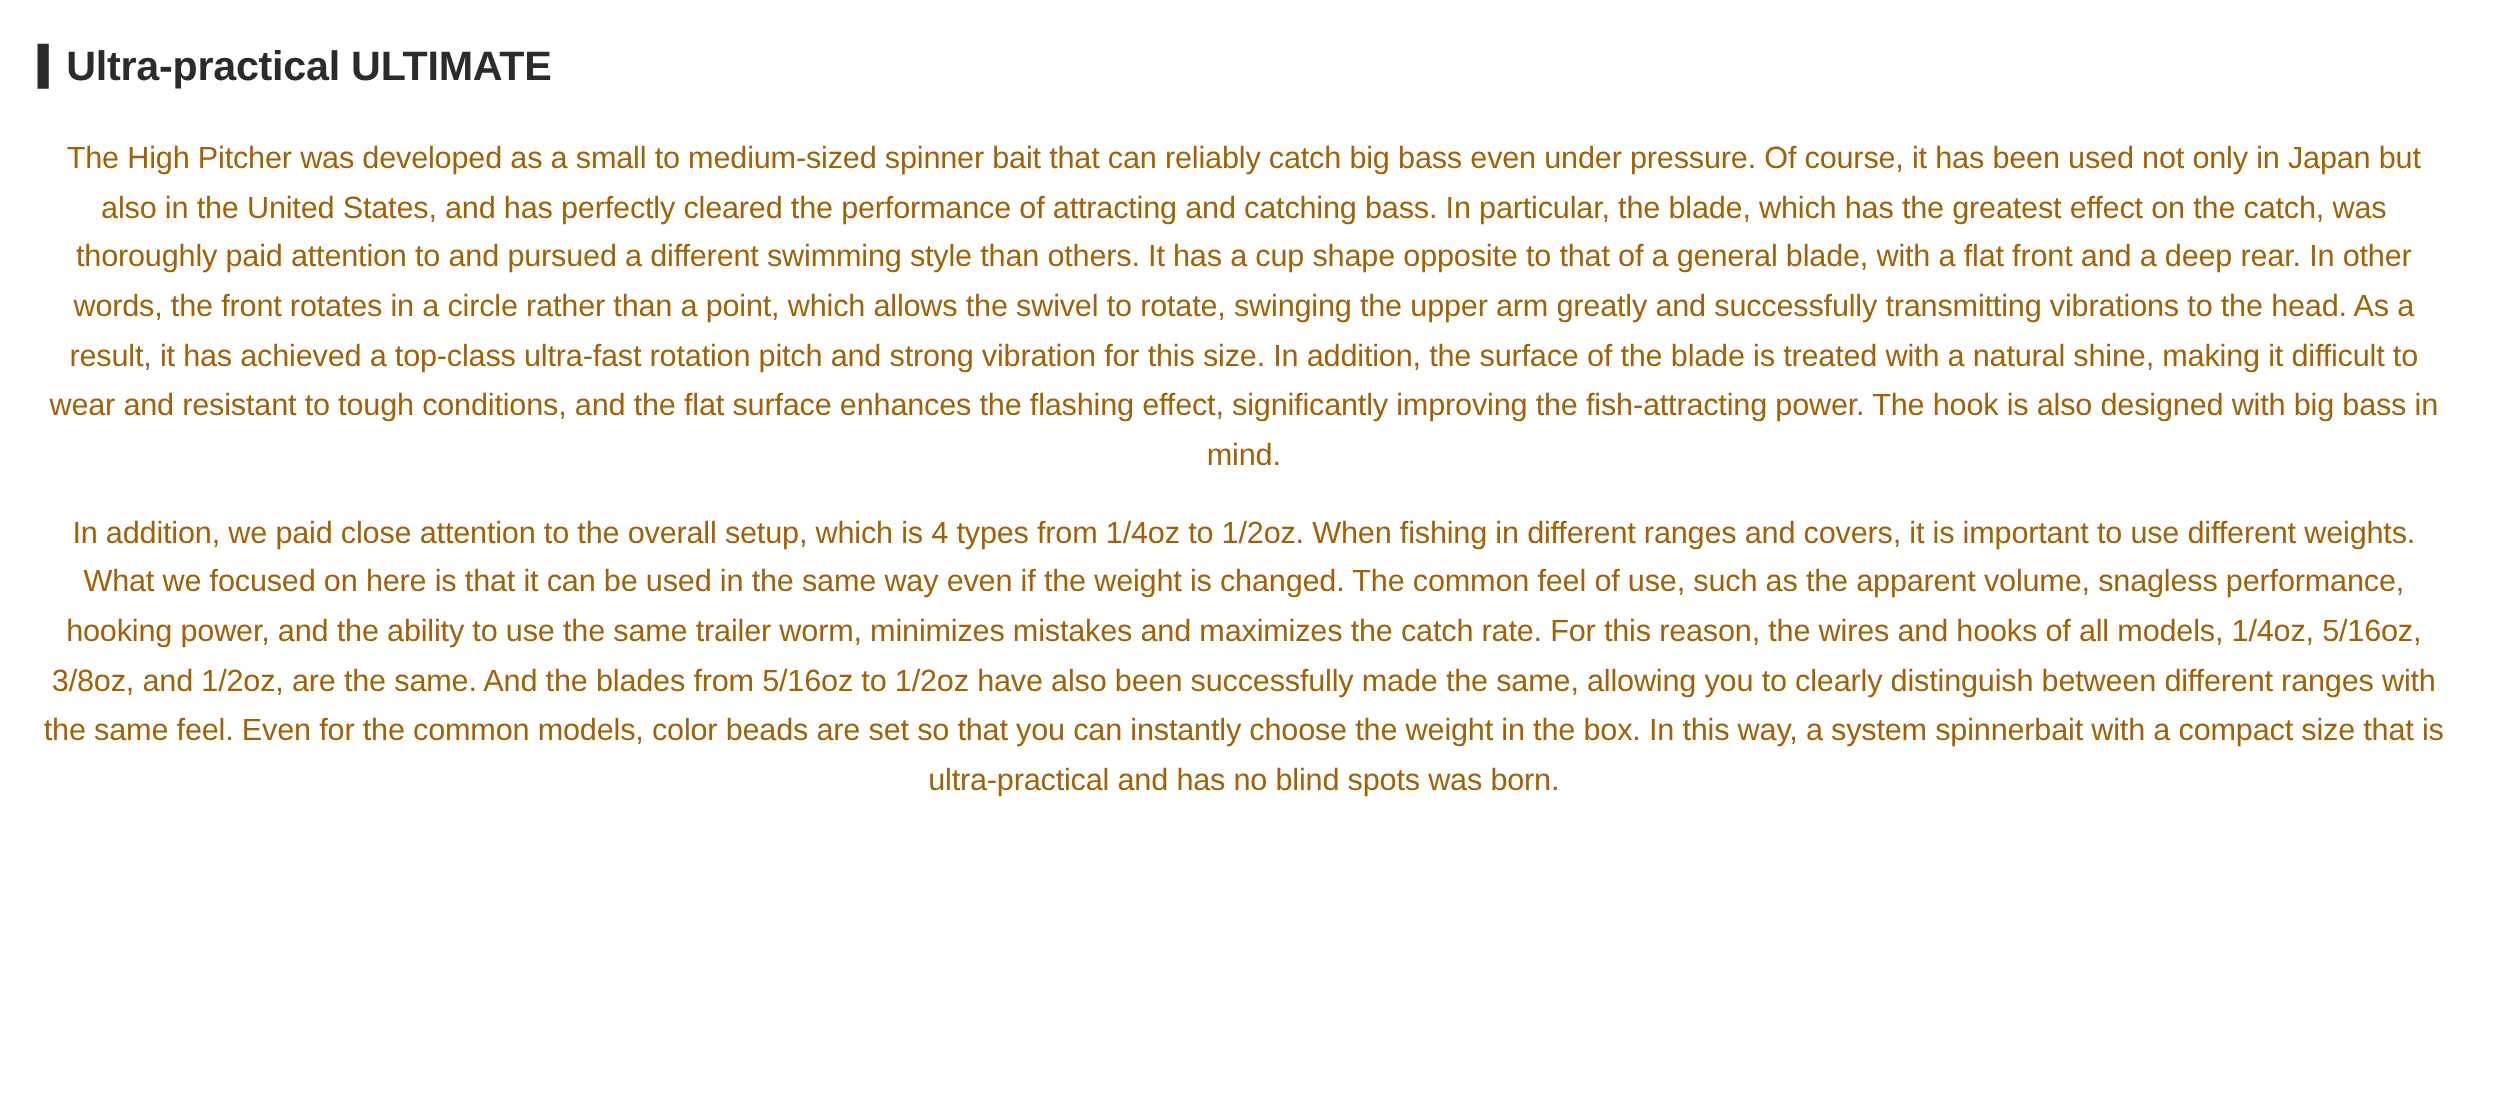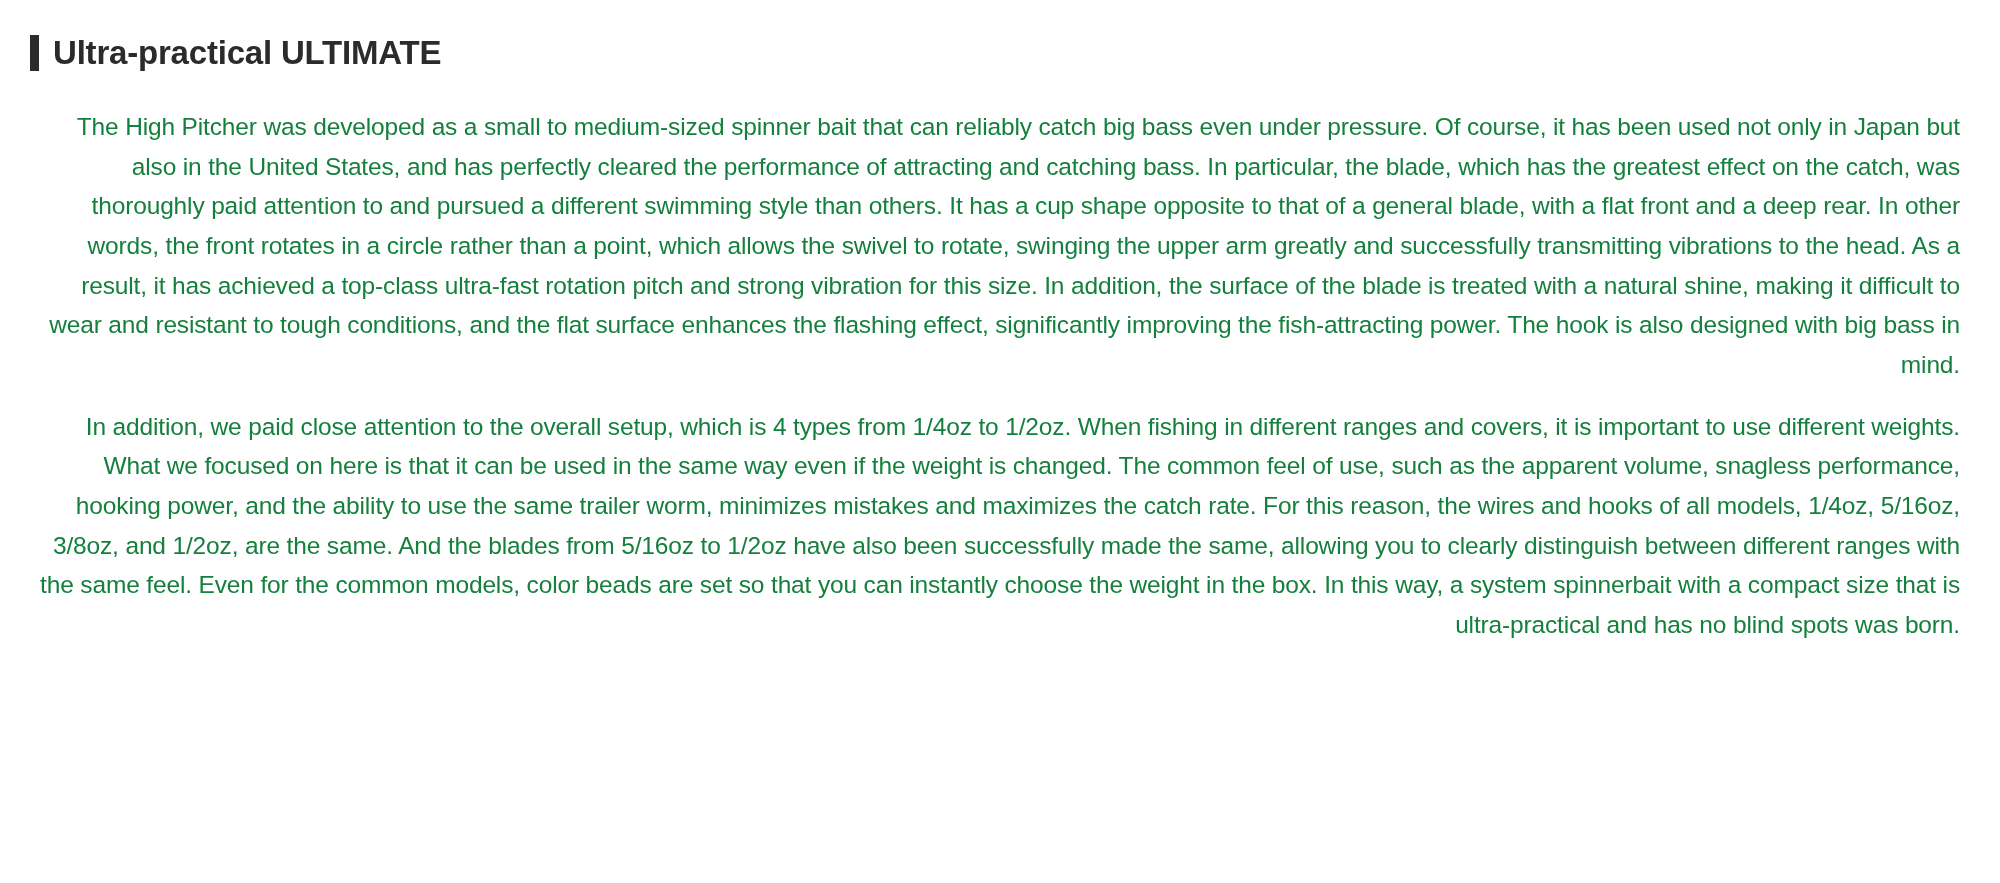--- a/index.html
+++ b/index.html
@@ -36,23 +36,23 @@
     font-size: 33px;
     font-weight: bold;
     color: #2b2b2b;
     letter-spacing: -0.2px;
     line-height: 1.05;
     white-space: nowrap;
   }
   .body-text {
     font-size: 24.5px;
     line-height: 1.62;
-    color: #15803d;
+    color: #a16207;
     margin: 0 0 22px 0;
-    text-align: right;
+    text-align: center;
     letter-spacing: -0.15px;
   }
   .body-text:last-child {
     margin-bottom: 16px;
   }
 </style>
 </head>
 <body>
 
 <div class="page">

